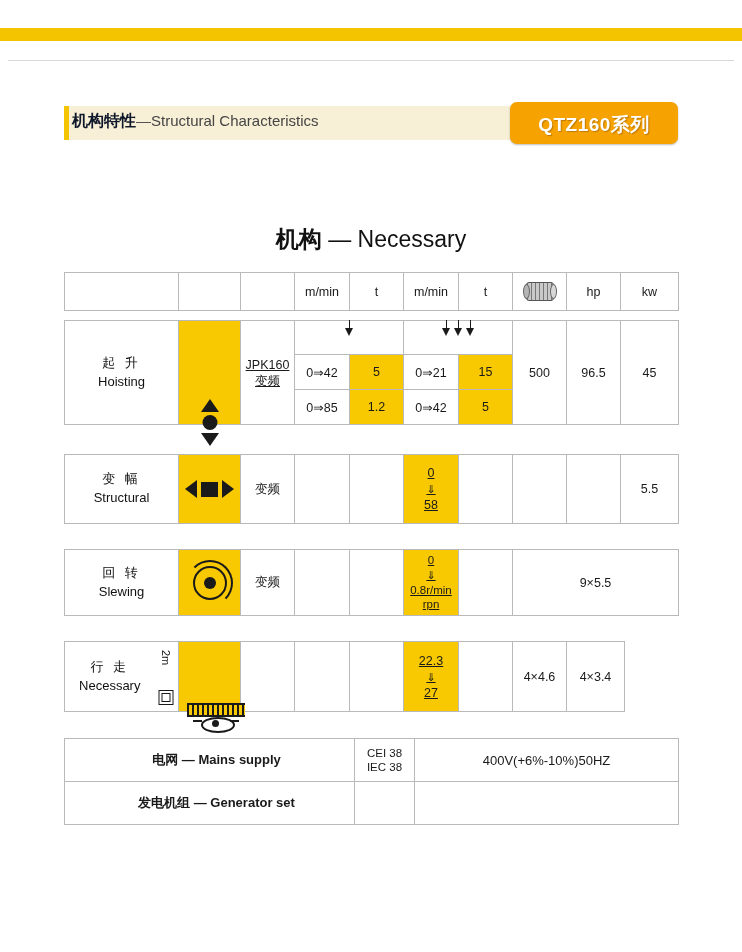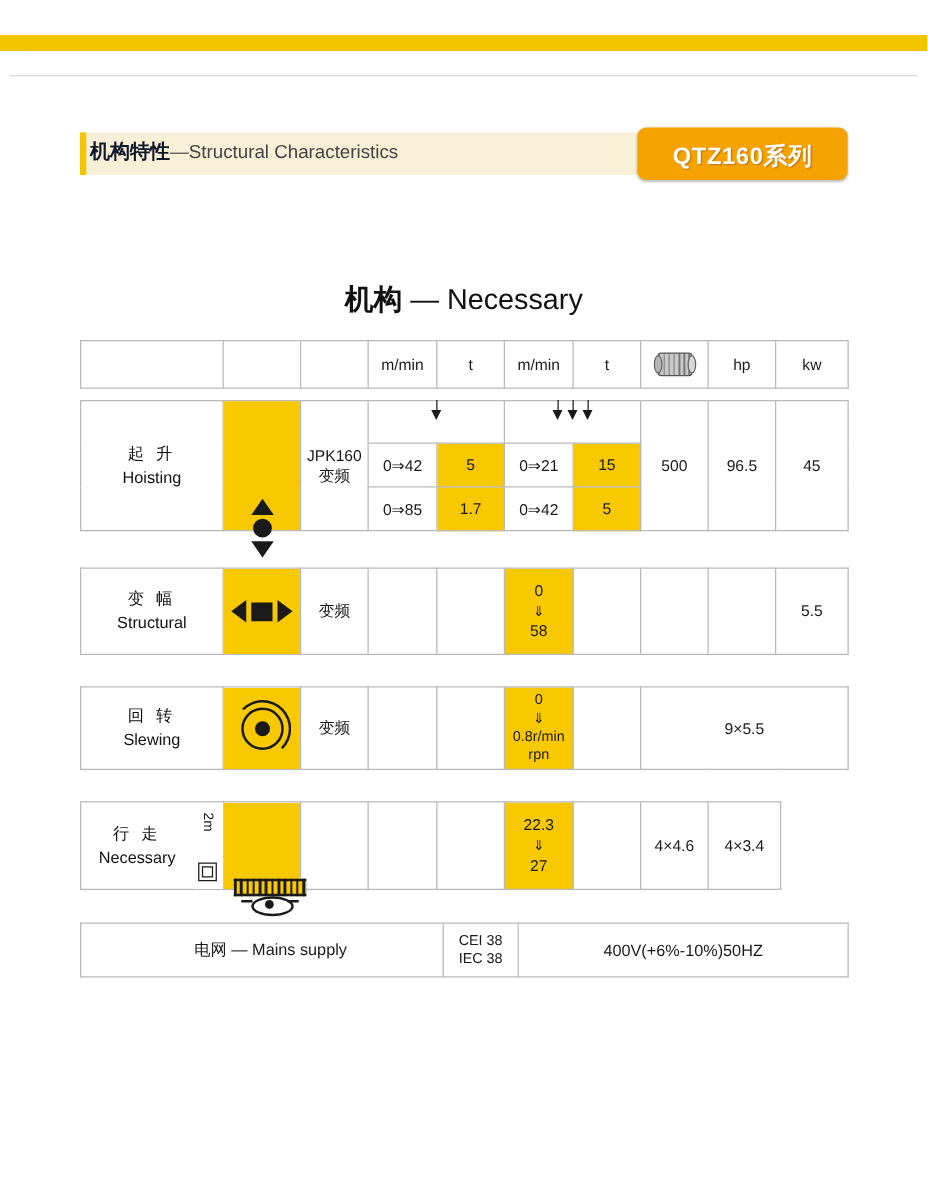--- a/index.html
+++ b/index.html
@@ -162,20 +162,21 @@
   #travel-table { left: 64px; top: 641px; }
   
   #supply-table { left: 64px; top: 738px; }
   #supply-table td {
     height: 42px;
     font-size: 13px;
   }
   .supply-label {
     text-align: left;
     padding-left: 14px !important;
+    font-weight: bold;
   }
   .supply-code {
     font-size: 11.5px;
     line-height: 1.25;
   }
 
   
   .icon-cell { position: relative; }
 
   
@@ -346,21 +347,21 @@
   }
   .coil::after {
     content: "";
     position: absolute; right: -4px; top: 1px;
     width: 5px; height: 13px;
     background: #d8d8d8;
     border: 1px solid #666;
     border-radius: 50%;
   }
 
-  .stack { line-height: 1.28; }
+  .stack { line-height: 1.28; text-decoration: underline; }
   .arrow-dn { font-size: 11px; }
 </style>
 </head>
 <body>
 
 <div class="top-band">
   <div class="yellow-bar"></div>
   <div class="white-notch"></div>
 </div>
 <div class="grey-rule"></div>
@@ -469,21 +470,21 @@
     <td rowspan="3">45</td>
   </tr>
   <tr style="height:35px">
     <td>0⇒42</td>
     <td class="yel">5</td>
     <td>0⇒21</td>
     <td class="yel">15</td>
   </tr>
   <tr style="height:35px">
     <td>0⇒85</td>
-    <td class="yel">1.7</td>
+    <td class="yel">1.2</td>
     <td>0⇒42</td>
     <td class="yel">5</td>
   </tr>
 </tbody>
   </table>
 
 <table class="grid" id="trolley-table">
   <colgroup>
     <col style="width:114px">
       <col style="width:62px">
@@ -635,14 +636,19 @@
       <tr>
     <td class="supply-label">电网 — Mains supply</td>
     <td>
       <div class="supply-code">
         <span>CEI 38</span><br>
         <span>IEC 38</span>
       </div>
     </td>
     <td>400V(+6%-10%)50HZ</td>
   </tr>
+  <tr>
+    <td class="supply-label">发电机组 — Generator set</td>
+    <td></td>
+    <td></td>
+  </tr>
 </tbody>
   </table>
 
 </body></html>

